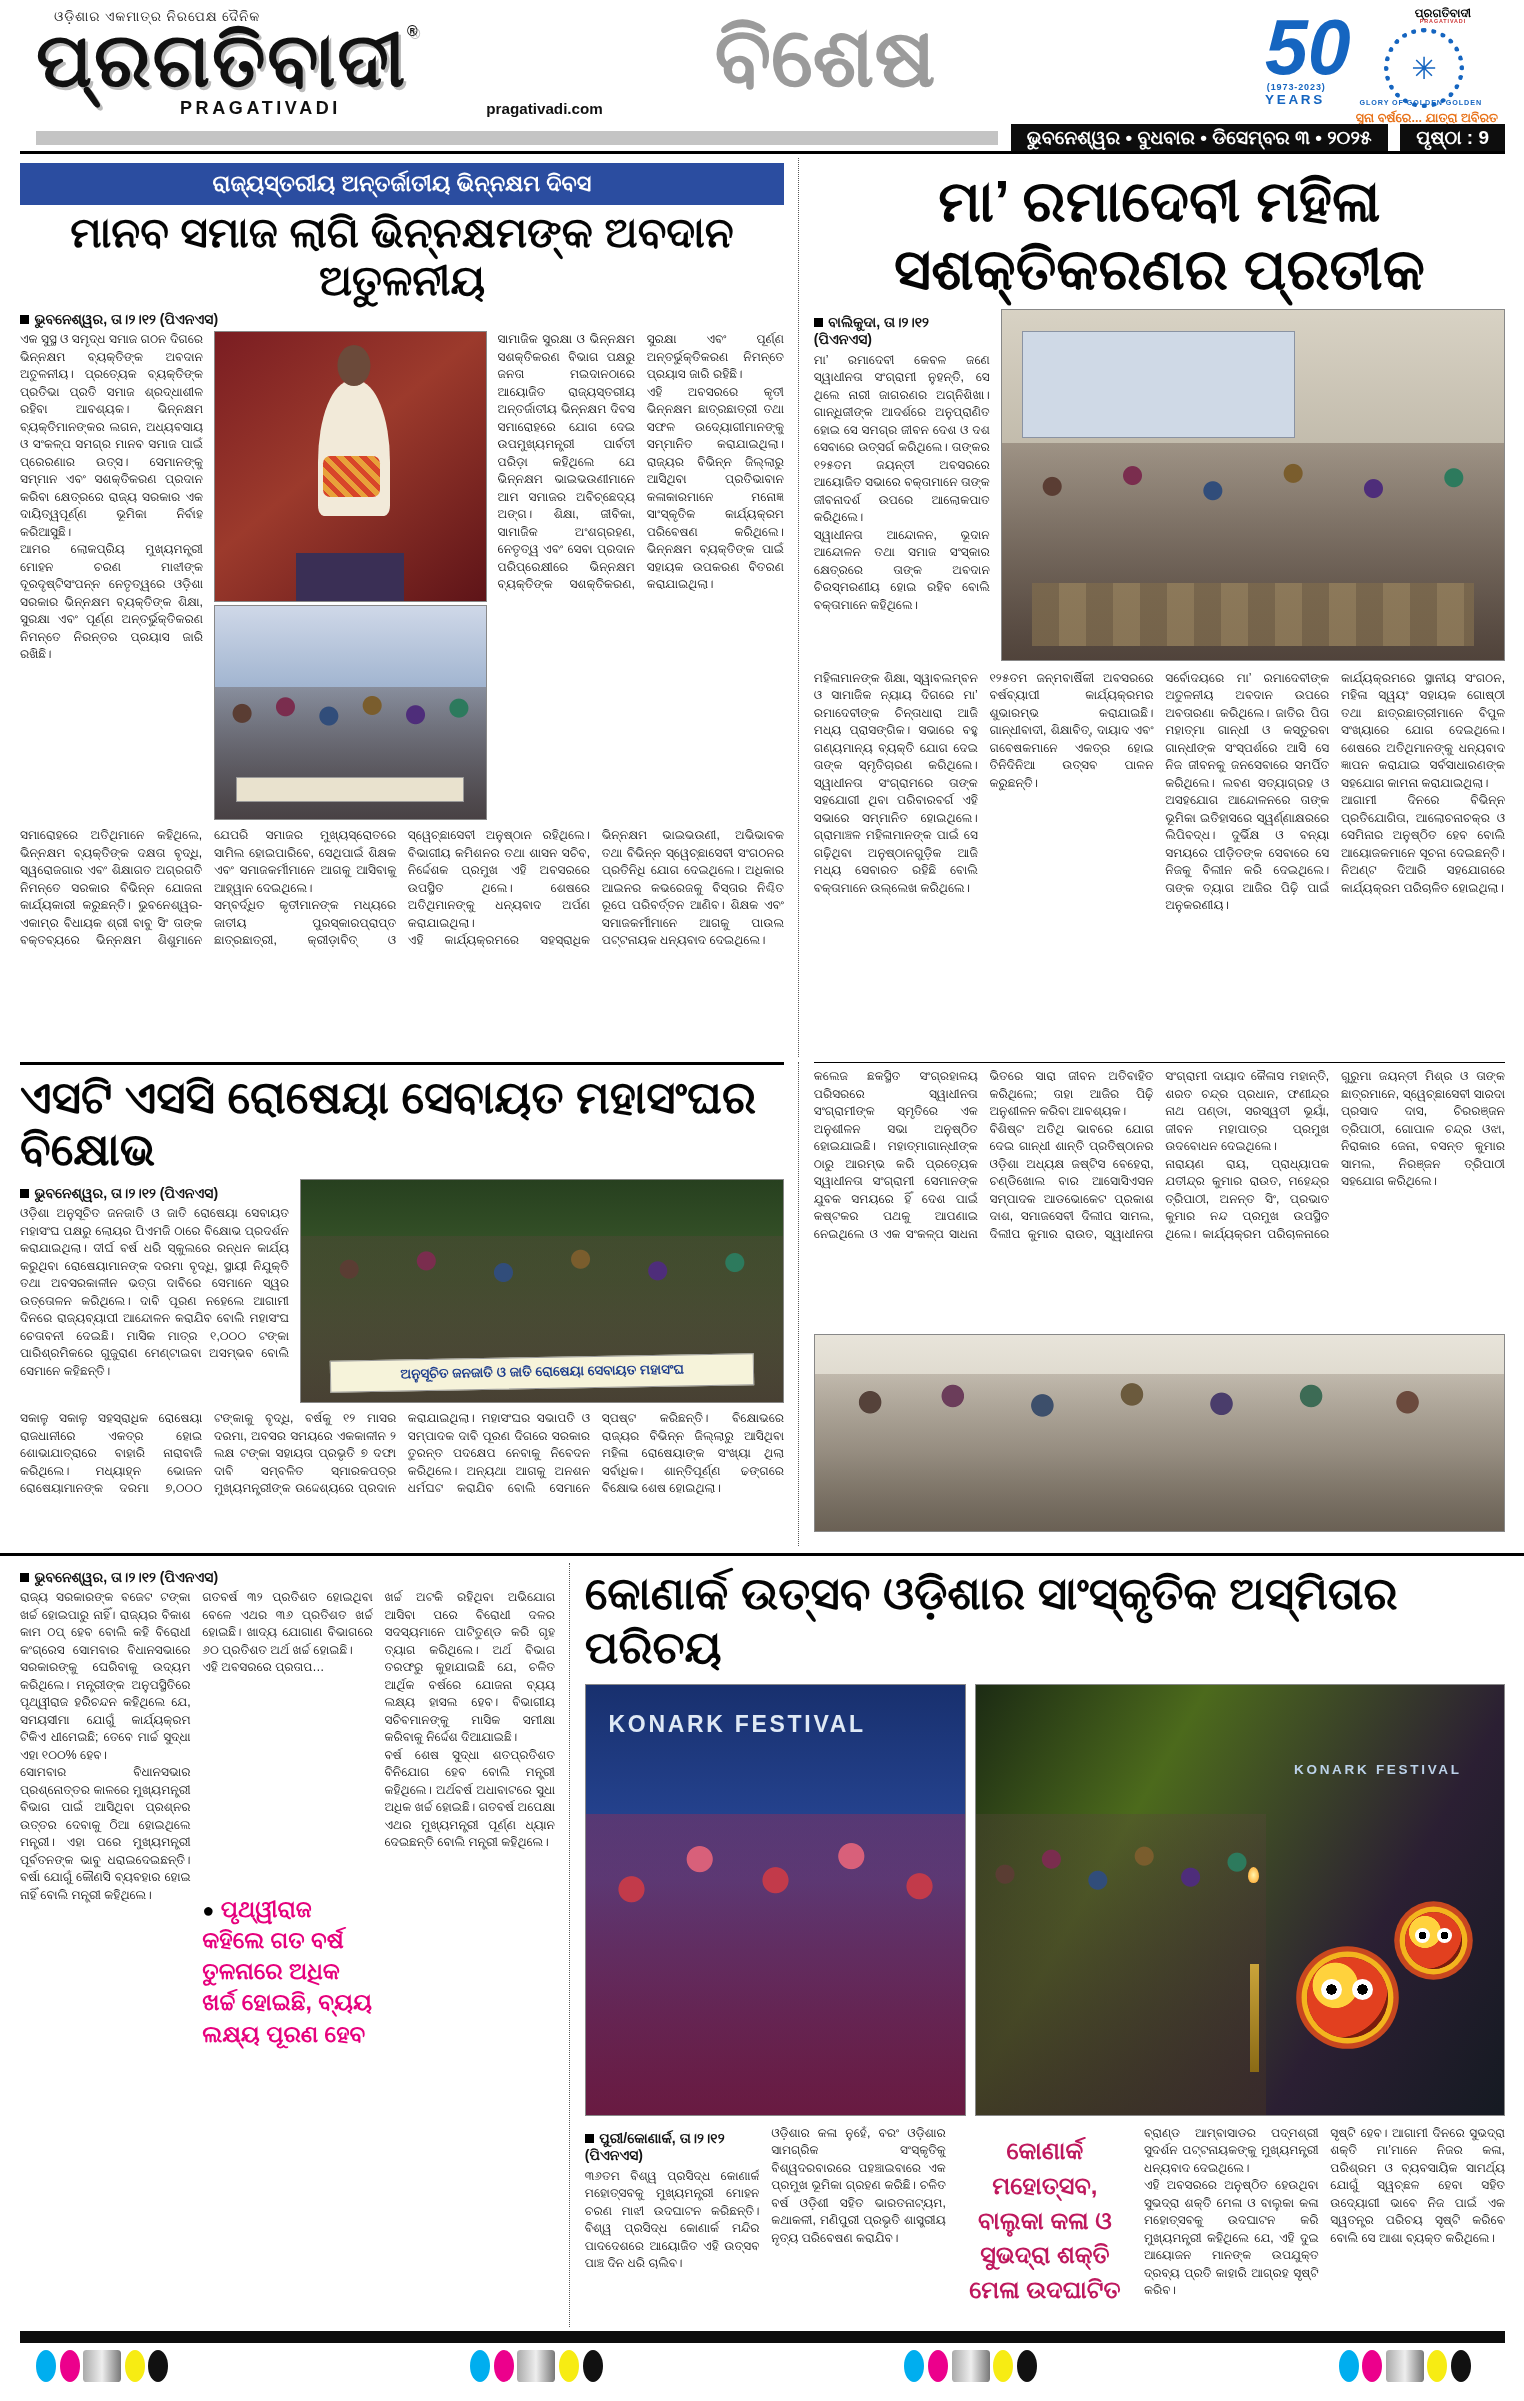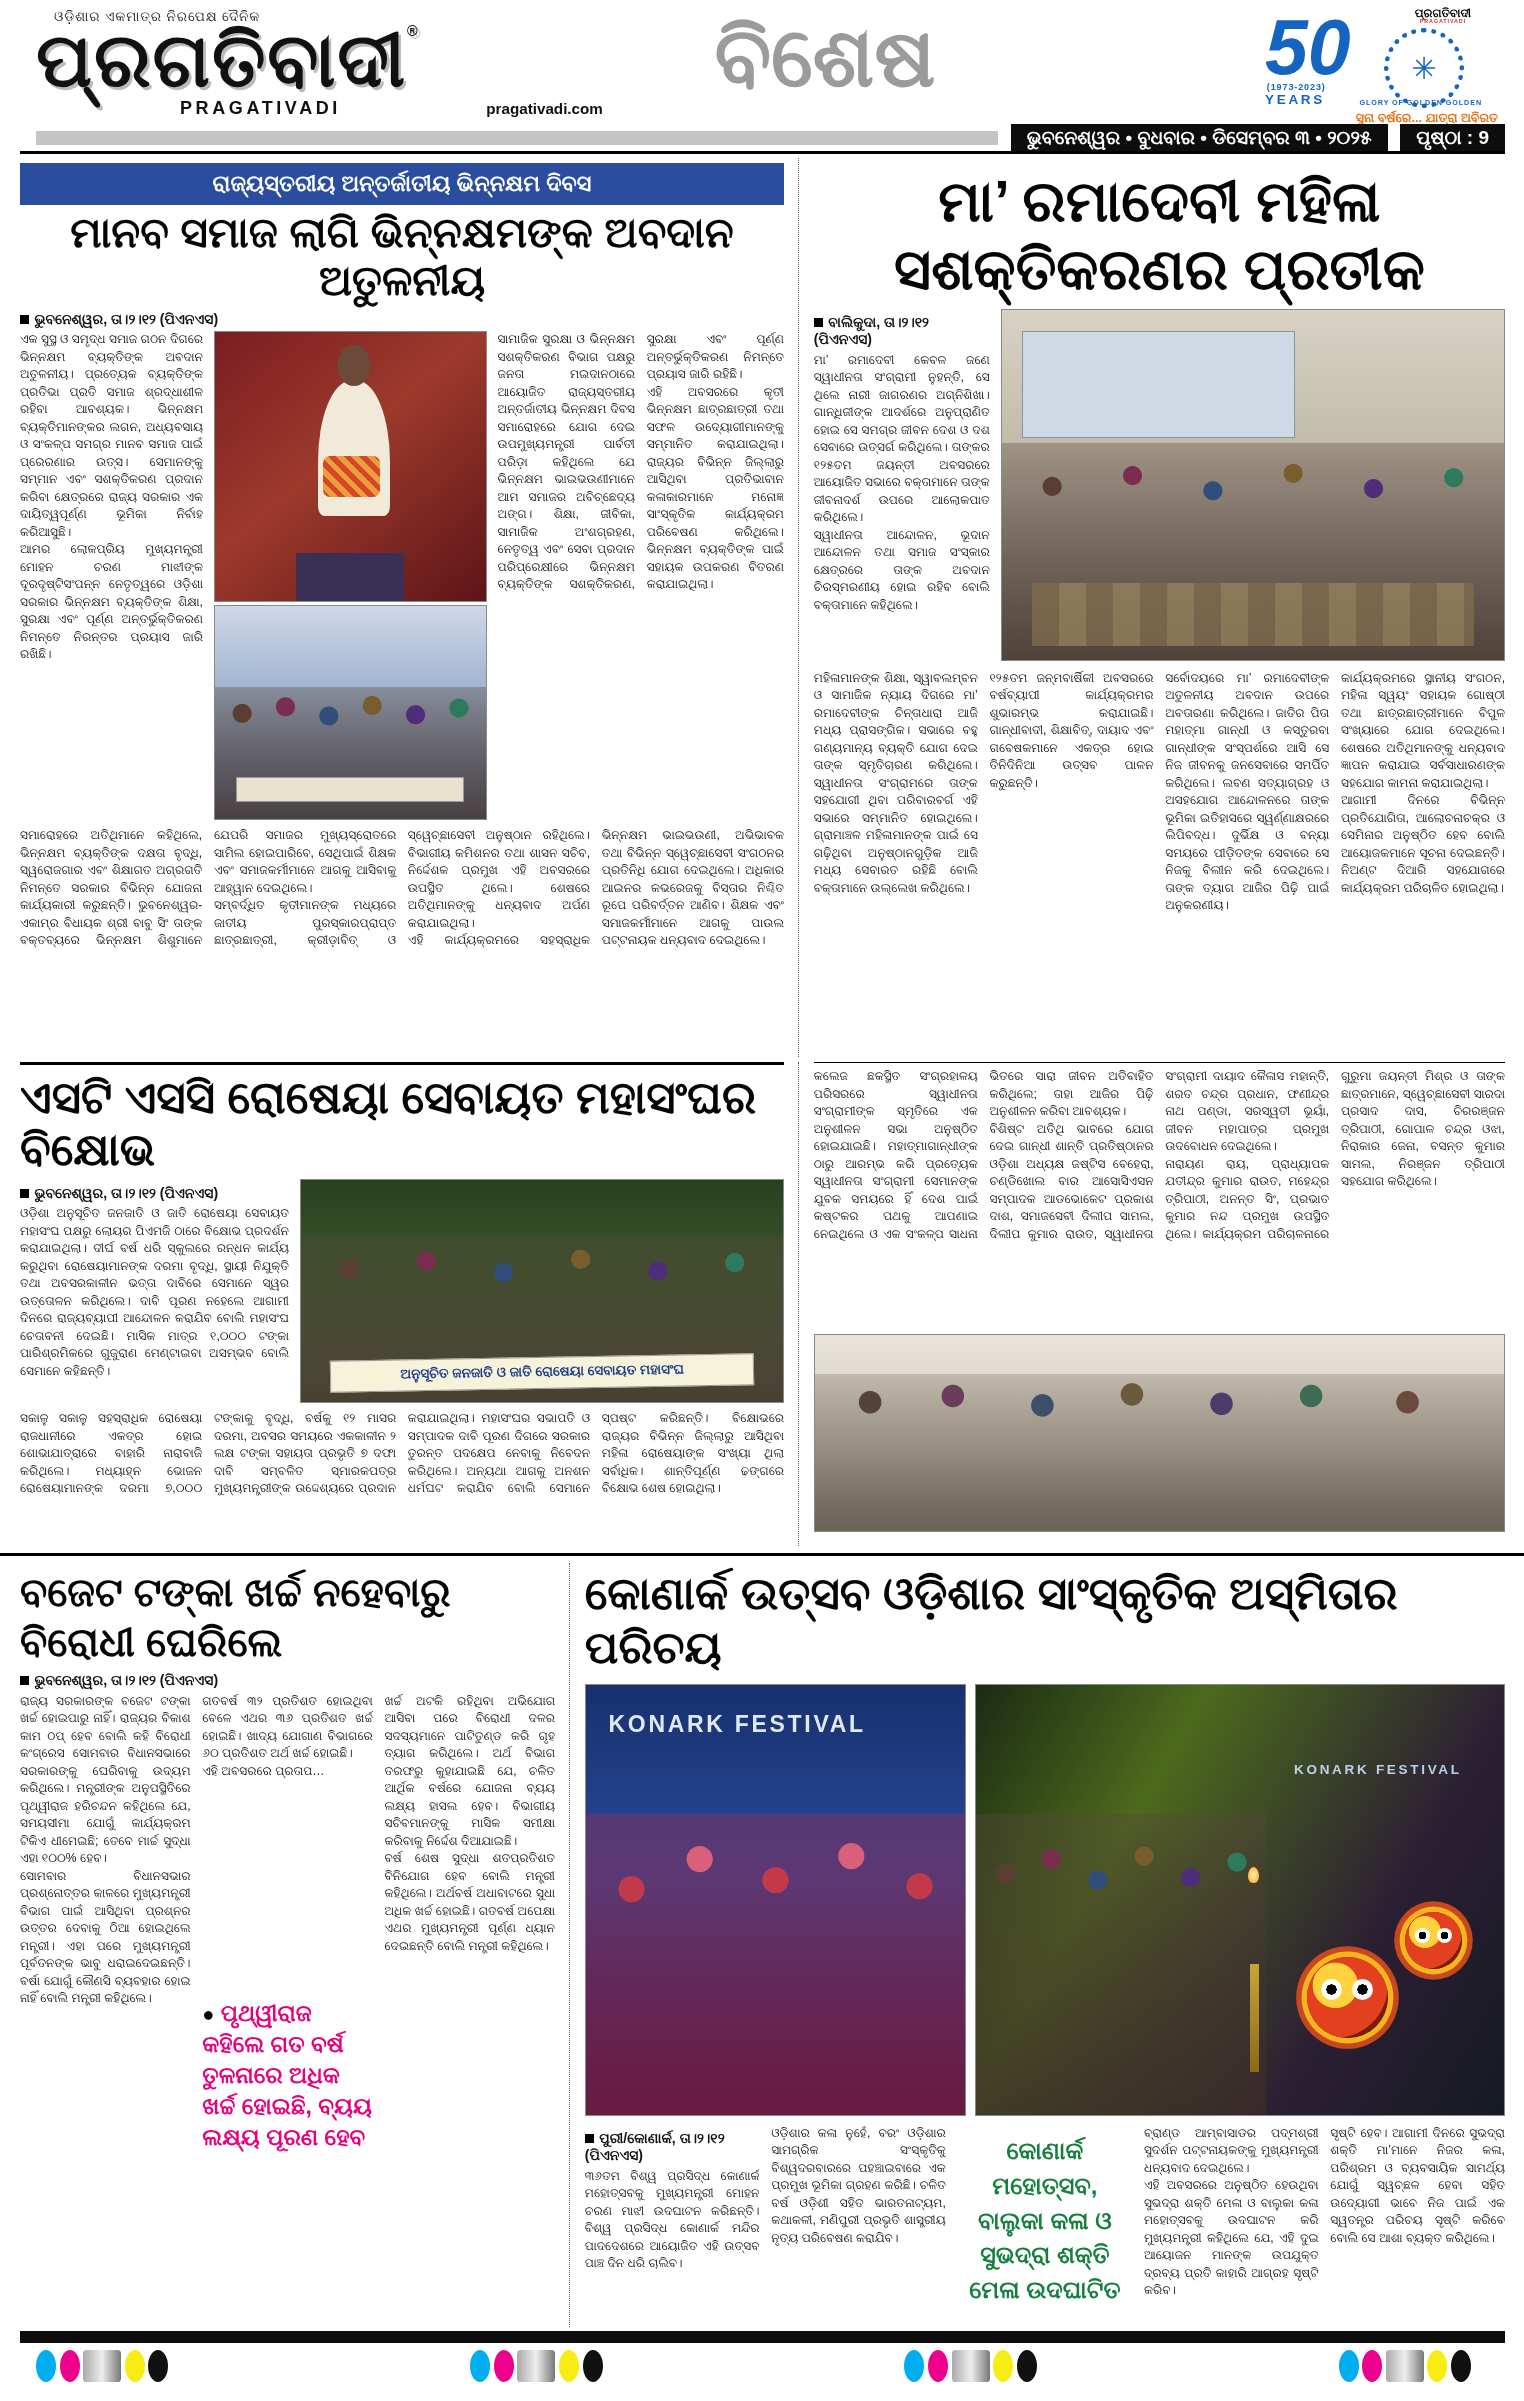--- a/index.html
+++ b/index.html
@@ -42,21 +42,21 @@
   .headline{font-weight:800;color:#050505;text-align:center;letter-spacing:0;}
   .byline{font-size:14px;font-weight:700;margin:5.4px 0 3.6px;}
   .byline .sq{display:inline-block;width:9px;height:9px;background:#000;margin-right:5.4px;}
   .body-text{font-size:12.2px;line-height:17.5px;text-align:justify;white-space:pre-line;
              overflow:hidden;color:#141414;}
   .dotted-v{border-left:1.8px dotted #555;}
   .blackbox{background:#0f0f0f;color:#fff;text-align:center;font-weight:800;font-size:20.6px;
             line-height:1.4;padding:10.8px 7.2px;margin:5.4px 0;}
   .pinkquote{color:#e6007d;font-weight:800;font-size:23px;line-height:1.35;margin:9px 0;}
   .pinkquote .bullet{color:#000;font-size:20px;}
-  .bluesub{color:#15803d;font-weight:800;font-size:24px;line-height:1.45;text-align:center;padding-top:9px;}
+  .bluesub{color:#be185d;font-weight:800;font-size:24px;line-height:1.45;text-align:center;padding-top:9px;}
 
   
   .ph{position:relative;overflow:hidden;border:0.9px solid #888;background:#ccc;}
   .ph .crowd{position:absolute;left:0;right:0;bottom:0;height:62%;
      background:
        radial-gradient(circle 10.8px at 10% 20%, #5a3d33 0 9px, transparent 10px),
        radial-gradient(circle 10.8px at 26% 15%, #7a2d4e 0 9px, transparent 10px),
        radial-gradient(circle 10.8px at 42% 22%, #314d7a 0 9px, transparent 10px),
        radial-gradient(circle 10.8px at 58% 14%, #7a5d2d 0 9px, transparent 10px),
        radial-gradient(circle 10.8px at 74% 21%, #4e2d7a 0 9px, transparent 10px),
@@ -266,21 +266,20 @@
           radial-gradient(circle 12.6px at 72% 14%, #3d6b55 0 10.8px, transparent 11.7px),
           radial-gradient(circle 12.6px at 86% 18%, #6b4a3d 0 10.8px, transparent 11.7px),
           linear-gradient(180deg, rgba(120,105,90,.3), rgba(80,70,60,.7));"></div>
       </div>
     </div>
   </div>
 
   <div class="bottomstories">
 
     <div class="s4">
-      <div class="headline">ବଜେଟ ଟଙ୍କା ଖର୍ଚ୍ଚ ନହେବାରୁ ବିରୋଧୀ ଘେରିଲେ</div>
       <div class="byline"><span class="sq"></span><span>ଭୁବନେଶ୍ୱର, ତା।୨।୧୨ (ପିଏନଏସ)</span></div>
       <div class="s4-cols">
         <div class="col body-text">ରାଜ୍ୟ ସରକାରଙ୍କ ବଜେଟ ଟଙ୍କା ଖର୍ଚ୍ଚ ହୋଇପାରୁ ନାହିଁ। ରାଜ୍ୟର ବିକାଶ କାମ ଠପ୍ ହେବ ବୋଲି କହି ବିରୋଧୀ କଂଗ୍ରେସ ସୋମବାର ବିଧାନସଭାରେ ସରକାରଙ୍କୁ ଘେରିବାକୁ ଉଦ୍ୟମ କରିଥିଲେ। ମନ୍ତ୍ରୀଙ୍କ ଅନୁପସ୍ଥିତିରେ ପୃଥ୍ୱୀରାଜ ହରିଚନ୍ଦନ କହିଥିଲେ ଯେ, ସମୟସୀମା ଯୋଗୁଁ କାର୍ଯ୍ୟକ୍ରମ ଟିକିଏ ଧୀମେଇଛି; ତେବେ ମାର୍ଚ୍ଚ ସୁଦ୍ଧା ଏହା ୧୦୦% ହେବ।
 ସୋମବାର ବିଧାନସଭାର ପ୍ରଶ୍ନୋତ୍ତର କାଳରେ ମୁଖ୍ୟମନ୍ତ୍ରୀ ବିଭାଗ ପାଇଁ ଆସିଥିବା ପ୍ରଶ୍ନର ଉତ୍ତର ଦେବାକୁ ଠିଆ ହୋଇଥିଲେ ମନ୍ତ୍ରୀ। ଏହା ପରେ ମୁଖ୍ୟମନ୍ତ୍ରୀ ପୂର୍ବତନଙ୍କ ଭାବୁ ଧରାଇଦେଇଛନ୍ତି। ବର୍ଷା ଯୋଗୁଁ କୌଣସି ବ୍ୟବହାର ହୋଇ ନାହିଁ ବୋଲି ମନ୍ତ୍ରୀ କହିଥିଲେ।</div>
         <div class="col">
           <div class="body-text" style="height:296px;">ଗତବର୍ଷ ୩୨ ପ୍ରତିଶତ ହୋଇଥିବା ବେଳେ ଏଥର ୩୬ ପ୍ରତିଶତ ଖର୍ଚ୍ଚ ହୋଇଛି। ଖାଦ୍ୟ ଯୋଗାଣ ବିଭାଗରେ ୬୦ ପ୍ରତିଶତ ଅର୍ଥ ଖର୍ଚ୍ଚ ହୋଇଛି।
 ଏହି ଅବସରରେ ପ୍ରତାପ…</div>
           <div class="pinkquote"><span class="bullet">●</span> <span>ପୃଥ୍ୱୀରାଜ କହିଲେ ଗତ ବର୍ଷ ତୁଳନାରେ ଅଧିକ ଖର୍ଚ୍ଚ ହୋଇଛି, ବ୍ୟୟ ଲକ୍ଷ୍ୟ ପୂରଣ ହେବ</span></div>
         </div>
         <div class="col body-text">ଖର୍ଚ୍ଚ ଅଟକି ରହିଥିବା ଅଭିଯୋଗ ଆସିବା ପରେ ବିରୋଧୀ ଦଳର ସଦସ୍ୟମାନେ ପାଟିତୁଣ୍ଡ କରି ଗୃହ ତ୍ୟାଗ କରିଥିଲେ। ଅର୍ଥ ବିଭାଗ ତରଫରୁ କୁହାଯାଇଛି ଯେ, ଚଳିତ ଆର୍ଥିକ ବର୍ଷରେ ଯୋଜନା ବ୍ୟୟ ଲକ୍ଷ୍ୟ ହାସଲ ହେବ। ବିଭାଗୀୟ ସଚିବମାନଙ୍କୁ ମାସିକ ସମୀକ୍ଷା କରିବାକୁ ନିର୍ଦ୍ଦେଶ ଦିଆଯାଇଛି।

